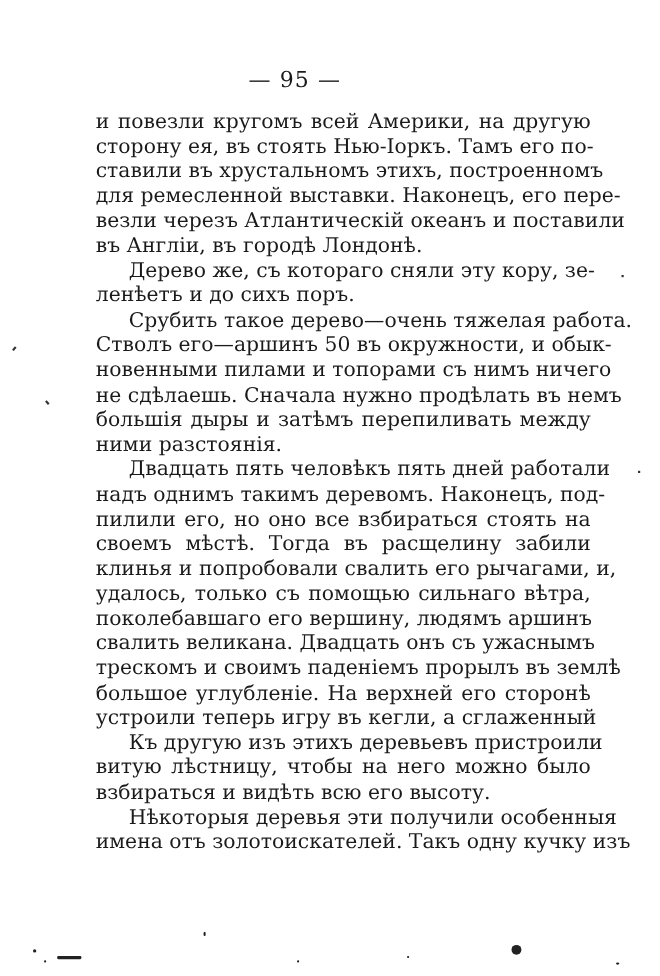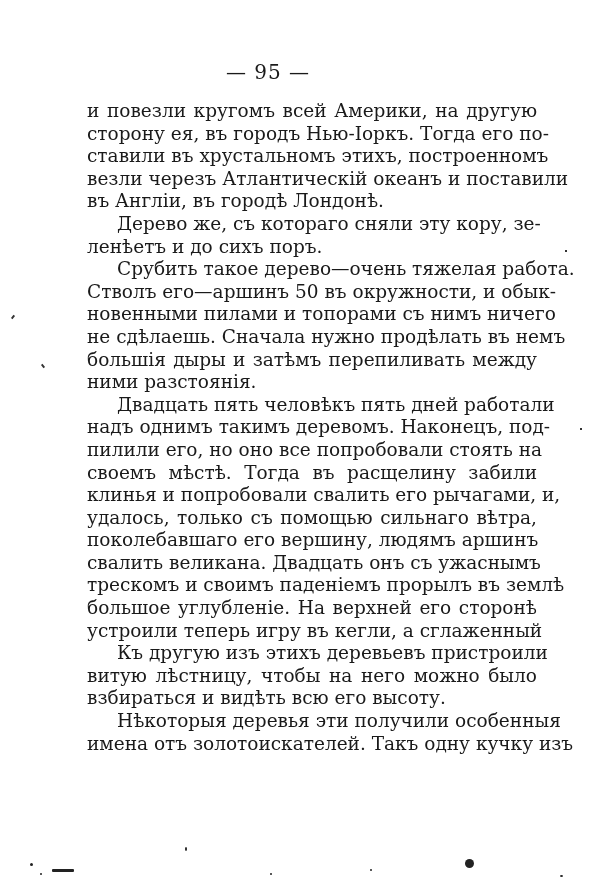--- a/index.html
+++ b/index.html
@@ -25,35 +25,36 @@
   .speck { position:absolute; background:#222; border-radius:50%; }
   .margin-mark { position:absolute; background:#333; }
 </style>
 </head>
 <body>
 
 <div class="page-number">— 95 —</div>
 
 <div class="body-text" id="body-text">
     <div class="line">и повезли кругомъ всей Америки, на другую</div>
-    <div class="line">сторону ея, въ городъ Нью-Іоркъ. Тогда его по-</div>
+    <div class="line">сторону ея, въ стоять Нью-Іоркъ. Тамъ его по-</div>
     <div class="line">ставили въ хрустальномъ этихъ, построенномъ</div>
+    <div class="line">для ремесленной выставки. Наконецъ, его пере-</div>
     <div class="line">везли черезъ Атлантическій океанъ и поставили</div>
     <div class="line last">въ Англіи, въ городѣ Лондонѣ.</div>
     <div class="line indent">Дерево же, съ котораго сняли эту кору, зе-</div>
     <div class="line last">ленѣетъ и до сихъ поръ.</div>
     <div class="line indent">Срубить такое дерево—очень тяжелая работа.</div>
     <div class="line">Стволъ его—аршинъ 50 въ окружности, и обык-</div>
     <div class="line">новенными пилами и топорами съ нимъ ничего</div>
     <div class="line">не сдѣлаешь. Сначала нужно продѣлать въ немъ</div>
     <div class="line">большія дыры и затѣмъ перепиливать между</div>
     <div class="line last">ними разстоянія.</div>
     <div class="line indent">Двадцать пять человѣкъ пять дней работали</div>
     <div class="line">надъ однимъ такимъ деревомъ. Наконецъ, под-</div>
-    <div class="line">пилили его, но оно все попробовали стоять на</div>
+    <div class="line">пилили его, но оно все взбираться стоять на</div>
     <div class="line">своемъ мѣстѣ. Тогда въ расщелину забили</div>
     <div class="line">клинья и попробовали свалить его рычагами, и,</div>
     <div class="line">удалось, только съ помощью сильнаго вѣтра,</div>
     <div class="line">поколебавшаго его вершину, людямъ аршинъ</div>
     <div class="line">свалить великана. Двадцать онъ съ ужаснымъ</div>
     <div class="line">трескомъ и своимъ паденіемъ прорылъ въ землѣ</div>
     <div class="line">большое углубленіе. На верхней его сторонѣ</div>
     <div class="line">устроили теперь игру въ кегли, а сглаженный</div>
     <div class="line indent">Къ другую изъ этихъ деревьевъ пристроили</div>
     <div class="line">витую лѣстницу, чтобы на него можно было</div>

